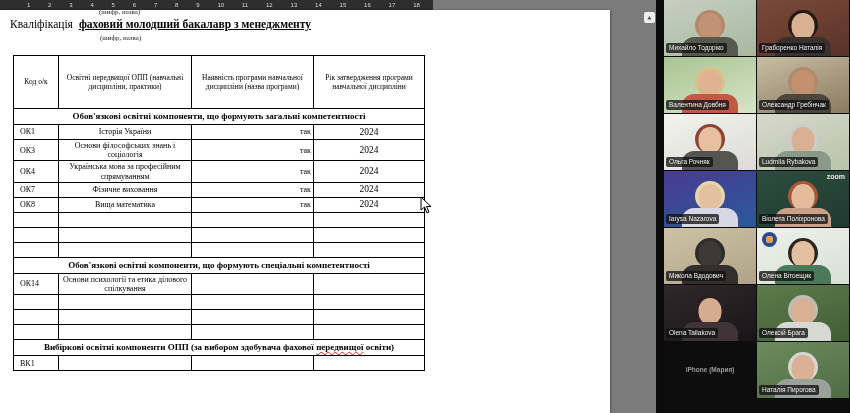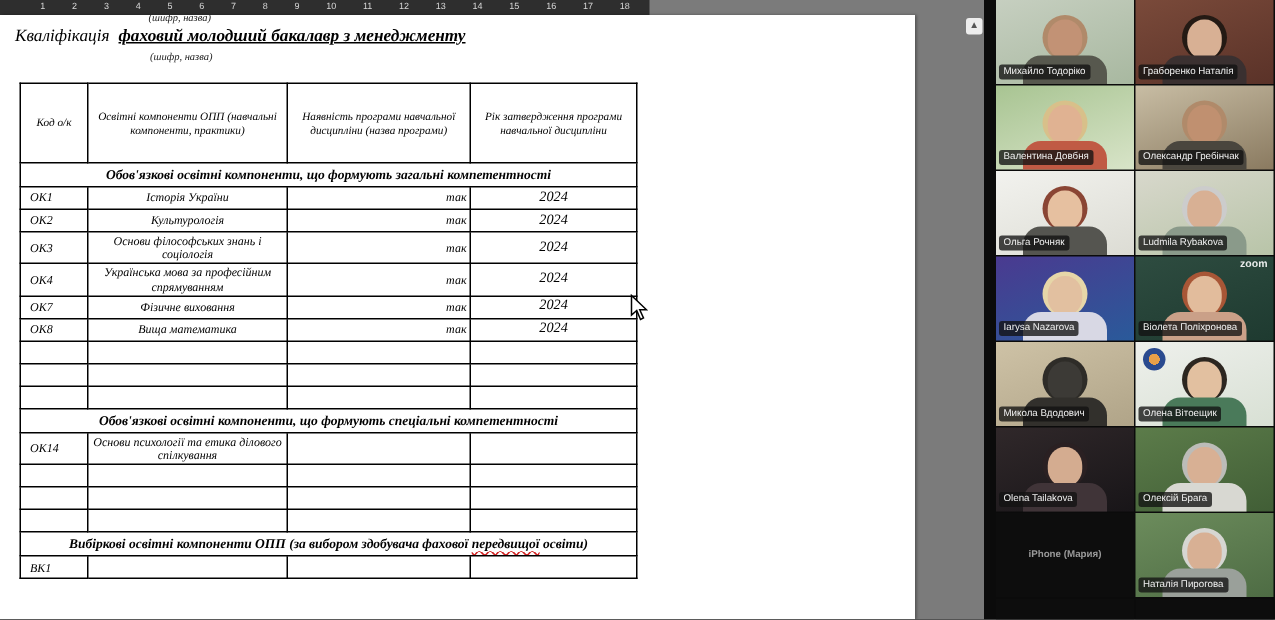--- a/index.html
+++ b/index.html
@@ -2,21 +2,21 @@
 <html><head>
 <meta charset="utf-8">
 <style>
   html,body{margin:0;padding:0;background:#000;}
   #screen{position:relative;width:850px;height:413px;overflow:hidden;background:#7b7b7b;font-family:"Liberation Serif",serif;}
 
   
   #doc-pane{position:absolute;left:0;top:0;width:656px;height:413px;background:#7b7b7b;overflow:hidden;}
   #ruler{position:absolute;left:0;top:0;width:433px;height:10px;background:#2e2e2e;display:flex;align-items:center;justify-content:space-around;padding:0 4px 0 18px;box-sizing:border-box;}
   #ruler span{font-family:"Liberation Sans",sans-serif;font-size:6px;color:#d8d8d8;line-height:10px;}
-  #page{position:absolute;left:0;top:10px;width:610px;height:403px;background:#ffffff;overflow:hidden;box-shadow:1px 0 2px rgba(0,0,0,.35);font-style:italic;}
+  #page{position:absolute;left:0;top:10px;width:610px;height:403px;background:#ffffff;overflow:hidden;box-shadow:1px 0 2px rgba(0,0,0,.35);}
   .caption-top{position:absolute;left:99px;top:-2px;font-size:7px;color:#222;}
   #heading-line{position:absolute;left:10px;top:8px;font-size:11.5px;color:#000;white-space:nowrap;}
   #heading-line .qual-value{font-weight:bold;text-decoration:underline;margin-left:6px;}
   .caption-mid{position:absolute;left:100px;top:24px;font-size:7px;color:#222;}
 
   table.opp{position:absolute;left:13px;top:45px;width:411px;border-collapse:collapse;table-layout:fixed;}
   table.opp td,table.opp th{border:1px solid #000;font-size:8px;color:#000;padding:1px 2px;vertical-align:middle;overflow:hidden;}
   table.opp th{font-weight:normal;font-size:7.5px;text-align:center;height:50px;line-height:1.25;}
   table.opp col.c0{width:45px;}
   table.opp col.c1{width:133px;}
@@ -84,38 +84,32 @@
       <table class="opp">
         <colgroup>
             <col class="c0">
             <col class="c1">
             <col class="c2">
             <col class="c3">
           </colgroup>
         <thead>
             <tr>
               <th>Код о/к</th>
-              <th>Освітні компоненти ОПП (навчальні компоненти, практики)</th>
+              <th>Освітні передвищої ОПП (навчальні дисципліни, практики)</th>
               <th>Наявність програми навчальної дисципліни (назва програми)</th>
               <th>Рік затвердження програми навчальної дисципліни</th>
             </tr>
           </thead>
         <tbody>
             <tr>
               <td colspan="4" class="section">Обов'язкові освітні компоненти, що формують загальні компетентності</td>
             </tr>
             <tr>
               <td class="c0">ОК1</td>
               <td class="c1">Історія України</td>
-              <td class="c2">так</td>
-              <td class="c3">2024</td>
-            </tr>
-            <tr>
-              <td class="c0">ОК2</td>
-              <td class="c1">Культурологія</td>
               <td class="c2">так</td>
               <td class="c3">2024</td>
             </tr>
             <tr>
               <td class="c0">ОК3</td>
               <td class="c1">Основи філософських знань і соціологія</td>
               <td class="c2">так</td>
               <td class="c3">2024</td>
             </tr>
             <tr>

